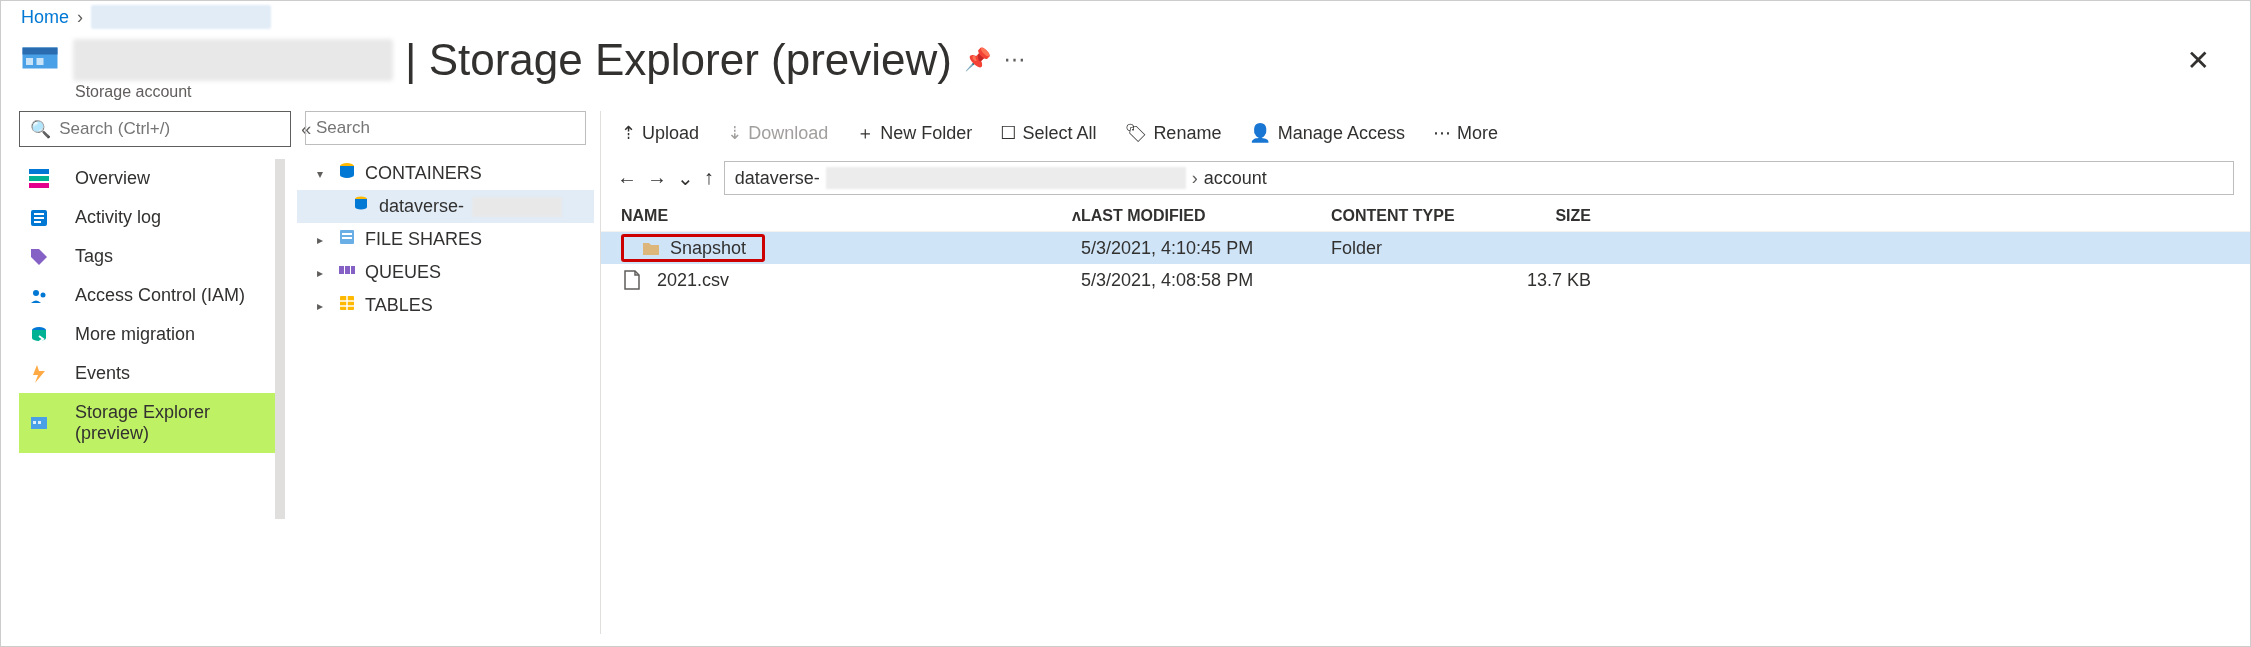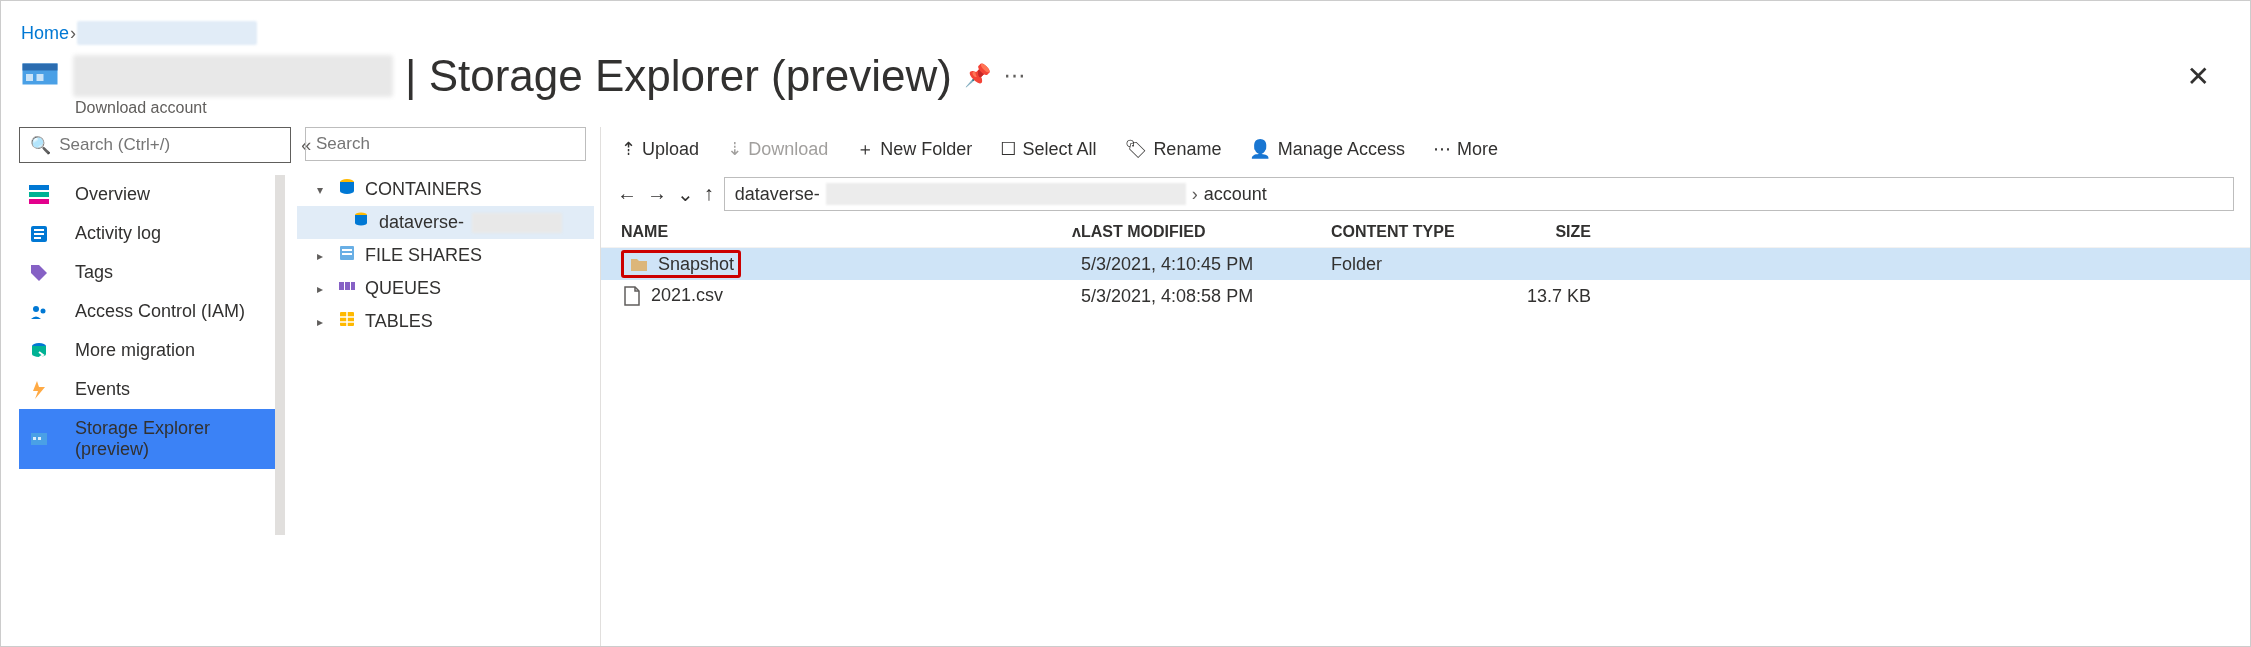--- a/index.html
+++ b/index.html
@@ -1,19 +1,19 @@
 <!DOCTYPE html>
 <html><head>
 <meta charset="utf-8">
 <style>
 * { box-sizing: border-box; margin: 0; padding: 0; font-family: 'Segoe UI', Tahoma, sans-serif; }
 body { width: 2251px; height: 647px; border: 1px solid #ccc; background: #fff; overflow: hidden; font-size: 18px; color: #323130; }
 
 
-.breadcrumb { display: flex; align-items: center; padding: 20px 20px 0 20px; gap: 1px; font-size: 18px; text-align: center; }
+.breadcrumb { display: flex; align-items: center; padding: 4px 20px 0 20px; gap: 8px; font-size: 18px; text-align: center; }
 .breadcrumb a { color: #0078d4; text-decoration: none; }
 .breadcrumb .sep { color: #605e5c; }
 .breadcrumb .blur { background: #e1ecf7; width: 180px; height: 24px; border-radius: 2px; filter: blur(1px); }
 
 
 .page-header { display: flex; align-items: center; padding: 6px 18px 6px 18px; gap: 12px; }
 .resource-icon svg { width: 42px; height: 42px; }
 .blur-title { background: #e8e8e8; width: 320px; height: 42px; border-radius: 3px; filter: blur(2px); }
 .title-part { font-size: 44px; color: #323130; font-weight: 400; white-space: nowrap; }
 .pin-icon, .more-icon { color: #605e5c; font-size: 22px; cursor: pointer; }
@@ -23,21 +23,21 @@
 
 .main { display: flex; height: calc(100% - 122px); }
 .left-nav { width: 290px; border-right: none; display: flex; flex-direction: column; padding: 0 12px 0 18px; }
 .search-row { display: flex; align-items: center; gap: 10px; margin-bottom: 12px; }
 .search-box { flex: 1; border: 1px solid #605e5c; height: 36px; display: flex; align-items: center; padding: 0 10px; color: #605e5c; gap: 8px; font-size: 17px; }
 .search-box input { border: none; outline: none; flex: 1; font-size: 17px; color: #323130; }
 .collapse-btn { font-size: 18px; color: #605e5c; cursor: pointer; }
 .nav-items { position: relative; }
 .nav-scroll { position: absolute; right: -6px; top: 0; width: 10px; height: 360px; background: #e1dfdd; border-radius: 0; }
 .nav-item { display: flex; align-items: center; gap: 26px; padding: 9px 10px; cursor: pointer; font-size: 18px; color: #323130; }
-.nav-item.selected { background: #3b82f6; }
+.nav-item.selected { background: #bef264; }
 .nav-icon { width: 20px; height: 20px; display: inline-flex; align-items: center; justify-content: center; }
 
 
 .tree-pane { width: 310px; border-right: 1px solid #e1dfdd; padding: 0 6px; }
 .tree-search { border: 1px solid #bdbdbd; height: 34px; margin: 0 8px 12px 8px; display:flex; align-items:center; padding:0 10px; color:#a19f9d; font-size:17px; }
 .tree-search input { border:none; outline:none; flex:1; font-size:17px; }
 .tree-node { display:flex; align-items:center; gap:8px; padding:4px 6px; font-size:18px; cursor:pointer; }
 .tree-node.level1 { padding-left: 20px; }
 .tree-node.level2 { padding-left: 54px; }
 .tree-node.selected { background:#e1ecf7; }
@@ -52,29 +52,29 @@
 .tool .ticon { font-size: 18px; }
 
 .path-row { display:flex; align-items:center; gap:10px; padding: 6px 16px; }
 .nav-arrows { display:flex; gap:10px; font-size:20px; color:#323130; }
 .nav-arrows span { cursor:pointer; }
 .path-box { flex:1; border:1px solid #bdbdbd; height:34px; display:flex; align-items:center; padding:0 10px; font-size:18px; gap:6px; }
 .path-blur { background:#ececec; width:360px; height:22px; filter:blur(1px); }
 .path-sep { color:#605e5c; }
 
 .table-header { display:flex; padding: 6px 20px; font-size:16px; font-weight:600; color:#323130; border-bottom:1px solid #f3f2f1; }
-.col-name { flex: 0 0 460px; display:flex; align-items:flex-start; }
+.col-name { flex: 0 0 460px; display:flex; align-items:center; gap:6px; }
 .col-mod { flex: 0 0 250px; }
 .col-type { flex: 0 0 170px; }
 .col-size { flex: 0 0 90px; text-align:right; }
 
 .file-row { display:flex; padding: 4px 20px; font-size:18px; align-items:center; height:32px; }
 .file-row.selected { background:#cfe4f7; }
 .row-icon { width:22px; height:22px; display:inline-flex; align-items:center; justify-content:center; margin-right:8px; }
-.highlight-box { border:3px solid #cc0000; border-radius:3px; padding:0 4px; display:inline-flex; align-items:center; }
+.highlight-box { border:3px solid #cc0000; border-radius:3px; padding:0 16px; display:inline-flex; align-items:center; }
 </style>
 </head>
 <body>
 
 <div class="breadcrumb">
   <a href="#">Home</a>
   <span class="sep">›</span>
   <span class="blur"></span>
 </div>
 
@@ -86,21 +86,21 @@
         <rect x="4" y="12" width="4" height="4" fill="#fff" opacity=".7"></rect>
         <rect x="10" y="12" width="4" height="4" fill="#fff" opacity=".7"></rect>
       </svg>
   </span>
   <span class="blur-title"></span>
   <span class="title-part">| Storage Explorer (preview)</span>
   <span class="pin-icon">📌</span>
   <span class="more-icon">⋯</span>
   <span class="close-icon">✕</span>
 </div>
-<div class="subtitle">Download account</div>
+<div class="subtitle">Storage account</div>
 
 <div class="main">
 
   <div class="left-nav">
     <div class="search-row">
       <div class="search-box">
         <span style="color:#0078d4;">🔍</span>
         <input placeholder="Search (Ctrl+/)" style="">
       </div>
       <span class="collapse-btn">«</span>

